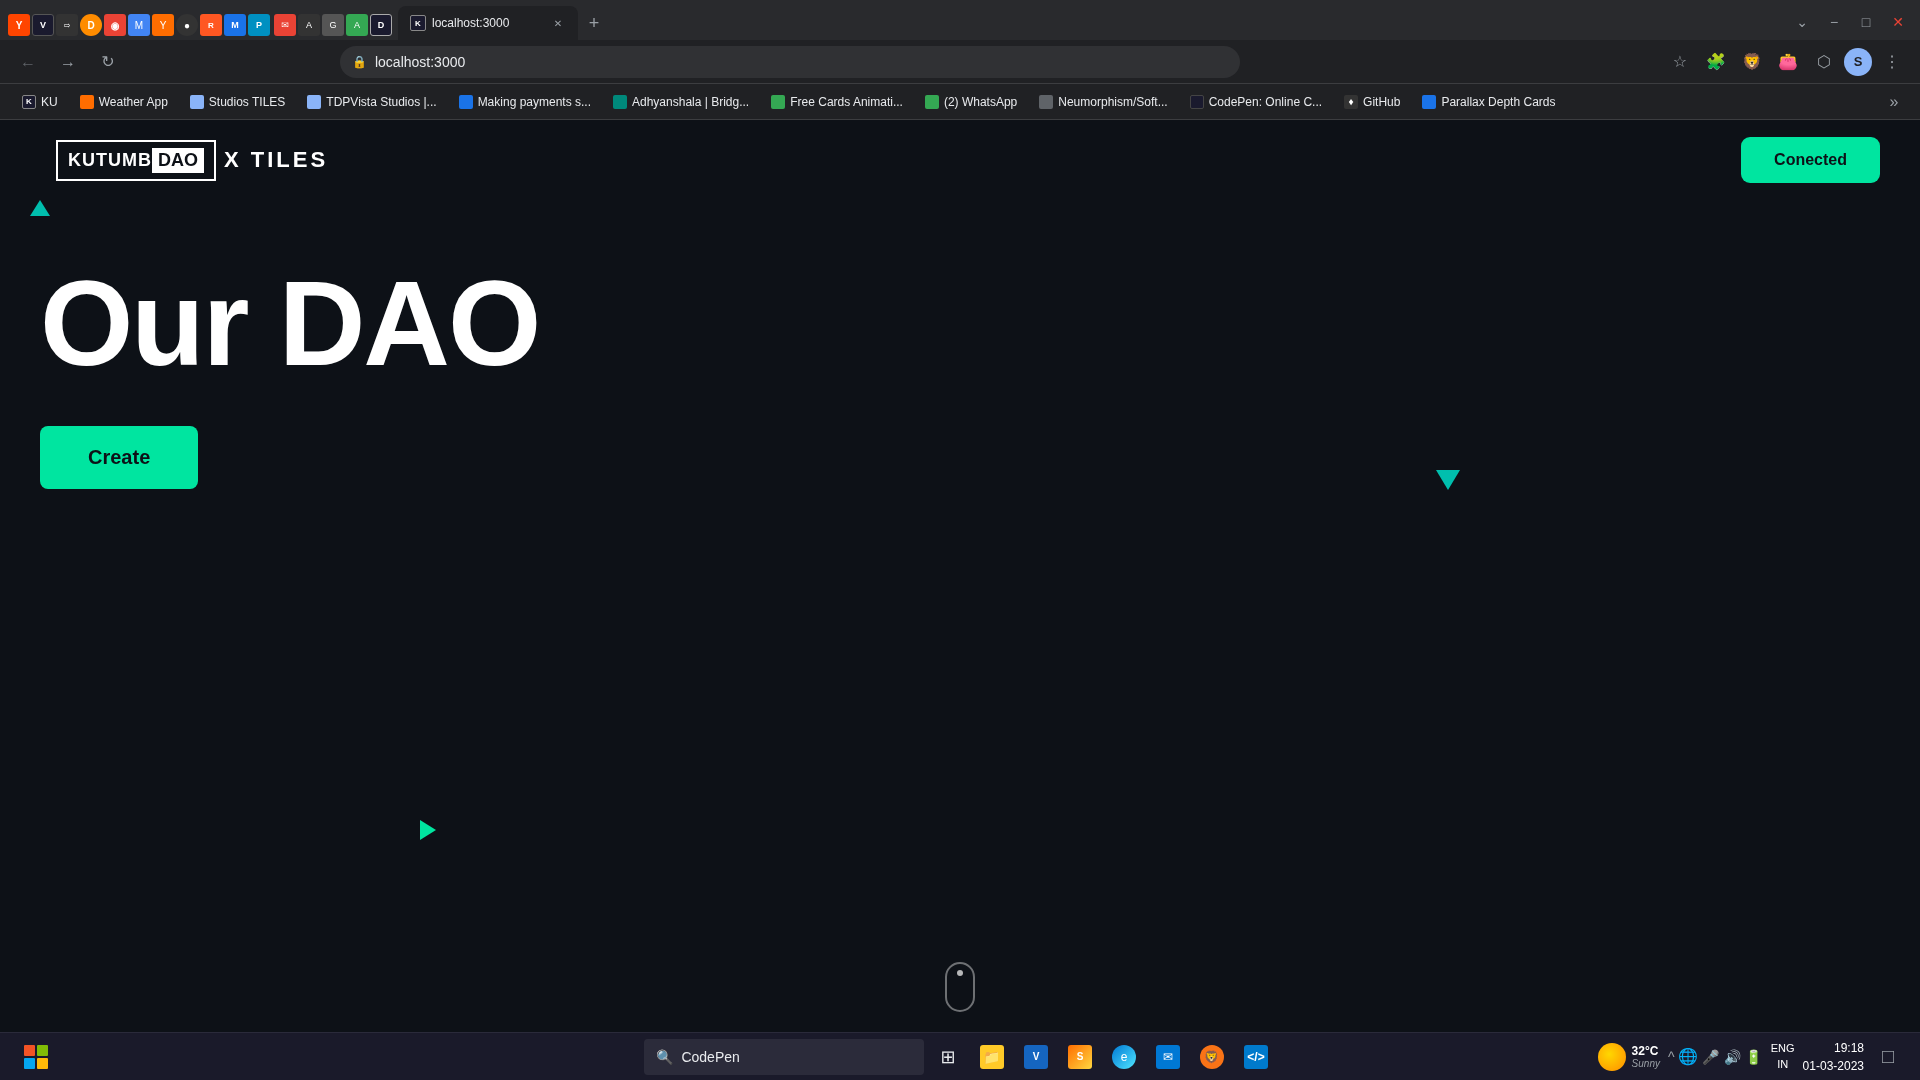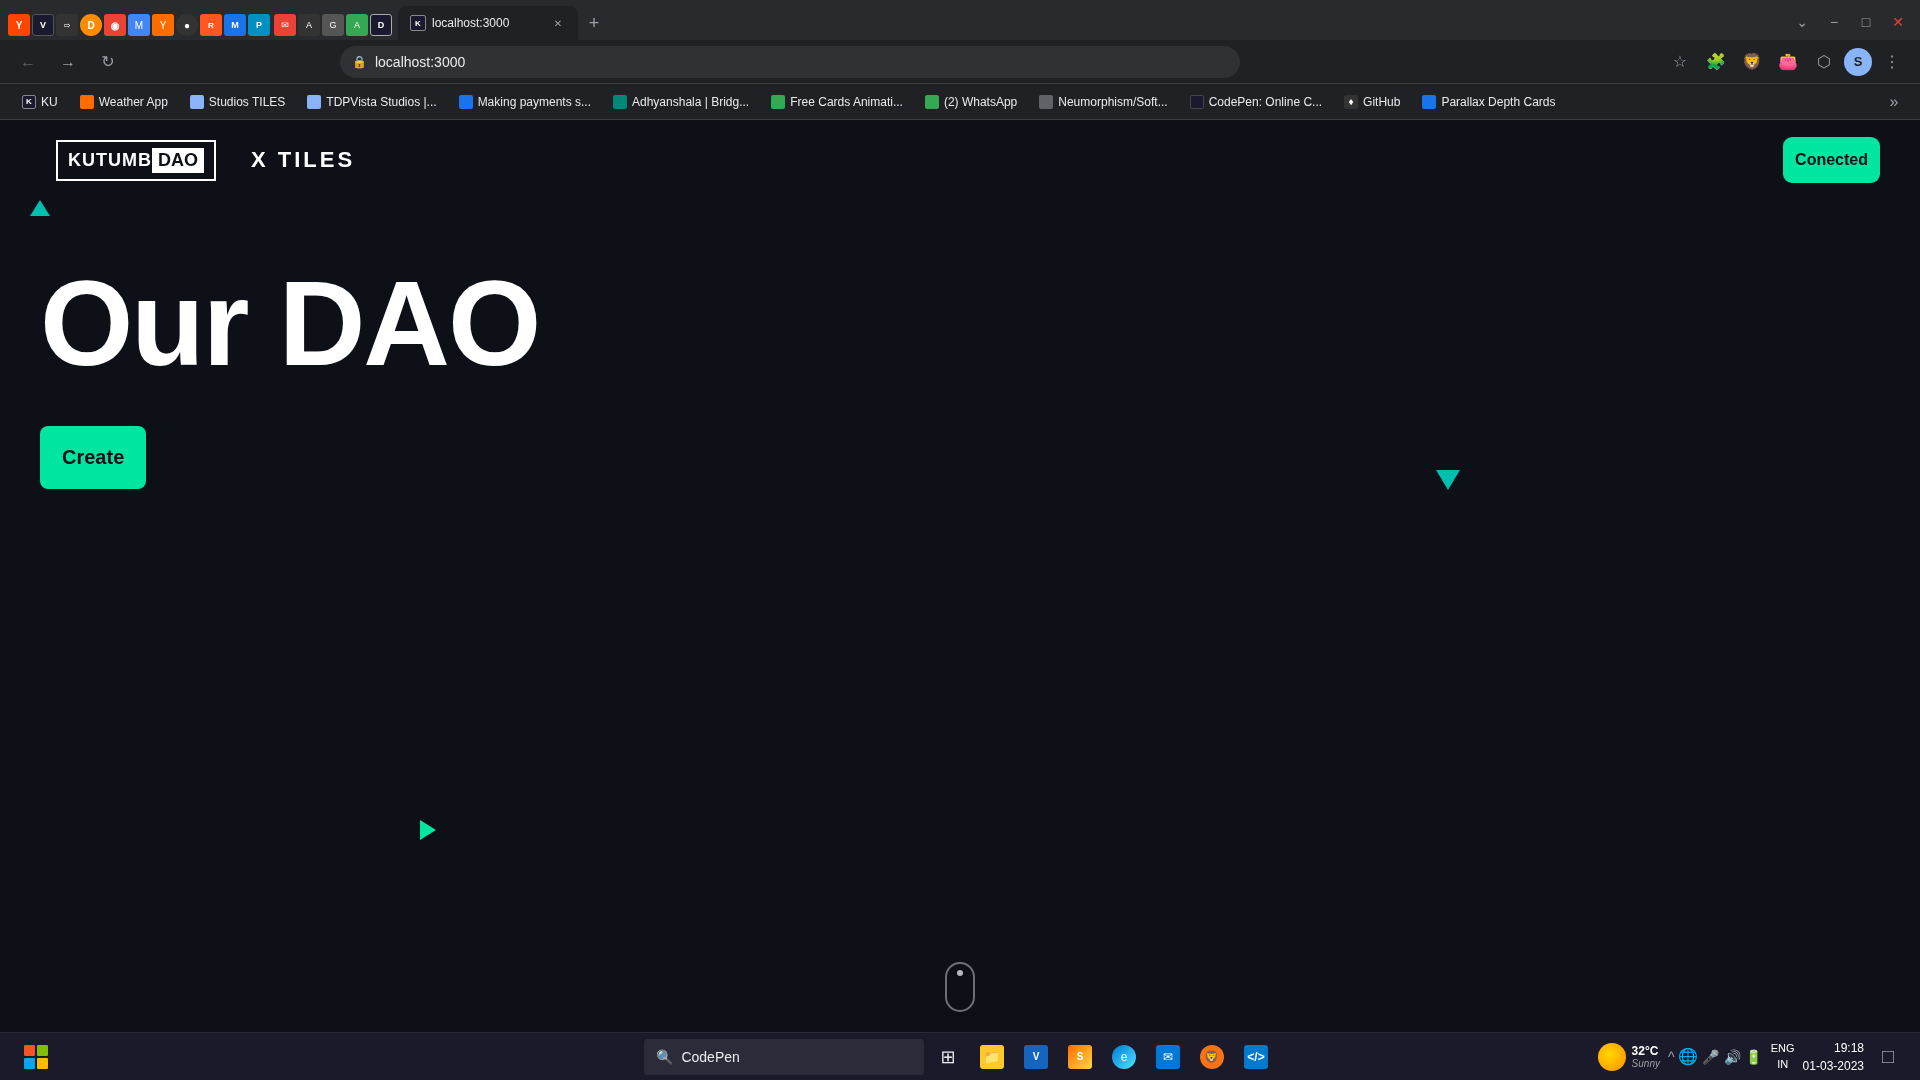--- a/index.html
+++ b/index.html
@@ -43,32 +43,32 @@
     .bm-folder { background: #8ab4f8; }
     .bm-dark { background: #1a1a2e; border: 1px solid #444; }
     .bm-gh { background: #333; }
     .bookmarks-more { margin-left: auto; width: 28px; height: 28px; display: flex; align-items: center; justify-content: center; cursor: pointer; color: #9aa0a6; }
 
     
     .page-content { flex: 1; background: #0d1117; position: relative; overflow: hidden; }
 
     
     .site-navbar { height: 80px; display: flex; align-items: center; padding: 0 40px; background: #0d1117; }
-    .logo-container { display: flex; align-items: center; gap: 27px; padding-left: 16px; }
+    .logo-container { display: flex; align-items: center; gap: 0; padding-left: 16px; }
     .logo-box { border: 2px solid white; padding: 6px 10px; display: flex; align-items: center; gap: 0; }
     .logo-kutumb { color: white; font-size: 18px; font-weight: 700; letter-spacing: 1px; }
     .logo-dao { color: #0d1117; background: white; padding: 2px 6px; font-size: 18px; font-weight: 700; }
     .logo-x-scroll { color: white; font-size: 22px; font-weight: 700; letter-spacing: 3px; margin-left: 8px; }
-    .connected-btn { margin-left: auto; background: #00e5a0; color: #0d1117; border: none; border-radius: 9px; padding: 14px 12px; font-size: 16px; font-weight: 600; cursor: pointer; }
+    .connected-btn { margin-left: auto; background: #00e5a0; color: #0d1117; border: none; border-radius: 9px; padding: 14px 33px; font-size: 16px; font-weight: 600; cursor: pointer; }
 
     
     .hero { padding: 60px 40px 40px; position: relative; }
     .hero-title { font-size: 120px; font-weight: 900; color: white; line-height: 1.05; letter-spacing: -2px; }
     .hero-subtitle { font-size: 120px; font-weight: 900; color: white; line-height: 1.05; letter-spacing: -2px; }
-    .create-btn { margin-top: 40px; background: #00e5a0; color: #0d1117; border: none; border-radius: 8px; padding: 20px 22px; font-size: 20px; font-weight: 600; cursor: pointer; display: inline-block; }
+    .create-btn { margin-top: 40px; background: #00e5a0; color: #0d1117; border: none; border-radius: 8px; padding: 20px 48px; font-size: 20px; font-weight: 600; cursor: pointer; display: inline-block; }
 
     
     .scroll-indicator { position: absolute; bottom: 20px; left: 50%; transform: translateX(-50%); width: 30px; height: 50px; border: 2px solid rgba(255,255,255,0.4); border-radius: 15px; display: flex; align-items: flex-start; justify-content: center; padding-top: 6px; }
     .scroll-dot { width: 6px; height: 6px; background: rgba(255,255,255,0.7); border-radius: 50%; }
 
     
     .taskbar { height: 48px; background: #1a1a2a; display: flex; align-items: center; padding: 0 16px; position: absolute; bottom: 0; left: 0; right: 0; border-top: 1px solid #2a2a3a; }
     .taskbar-left { display: flex; align-items: center; gap: 4px; }
     .taskbar-center { display: flex; align-items: center; gap: 4px; position: absolute; left: 50%; transform: translateX(-50%); }
     .taskbar-right { margin-left: auto; display: flex; align-items: center; gap: 8px; }

